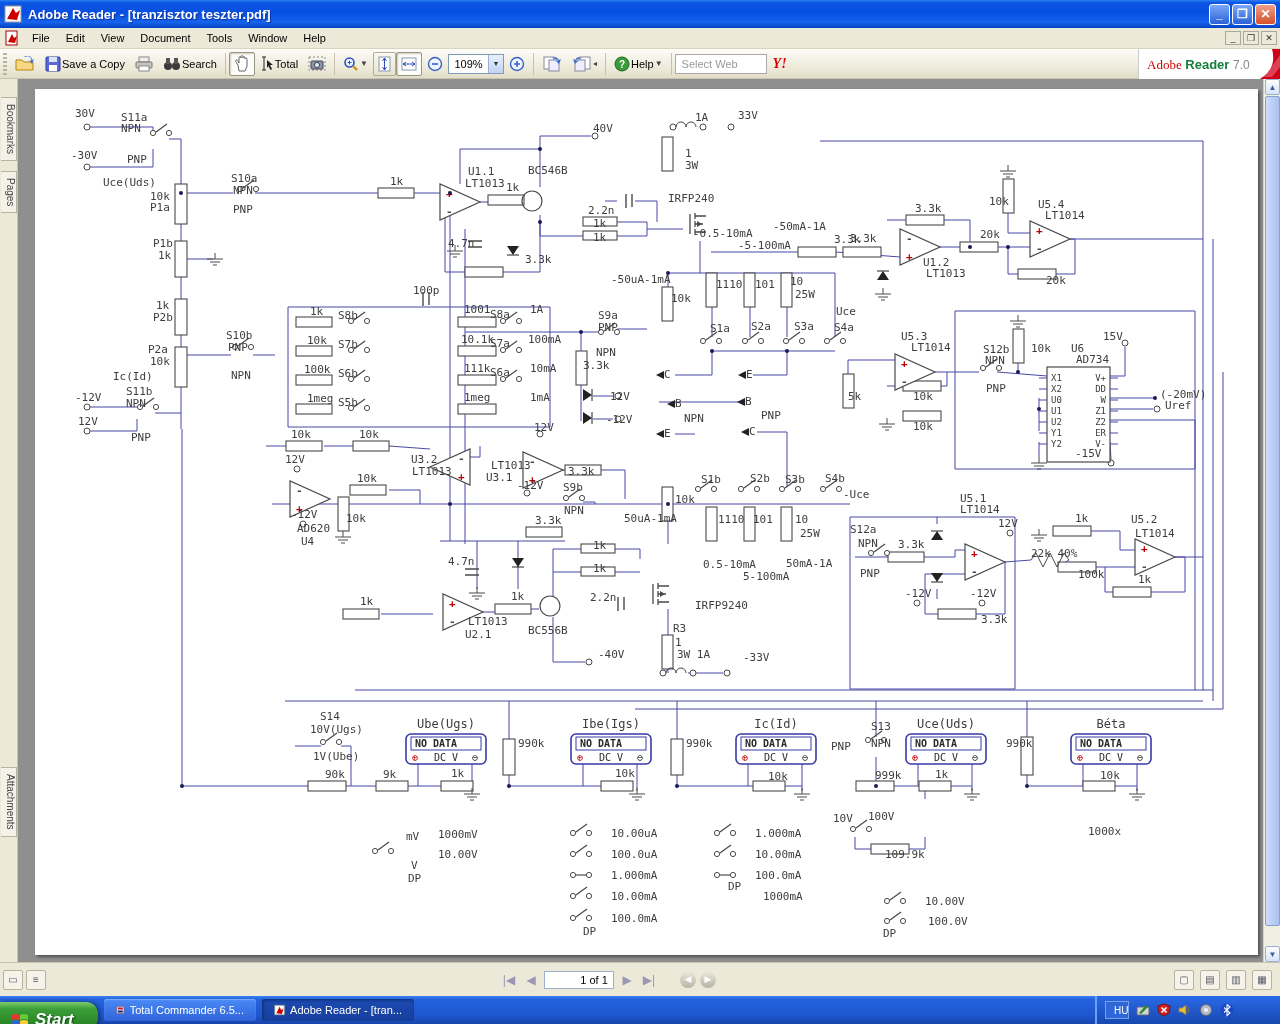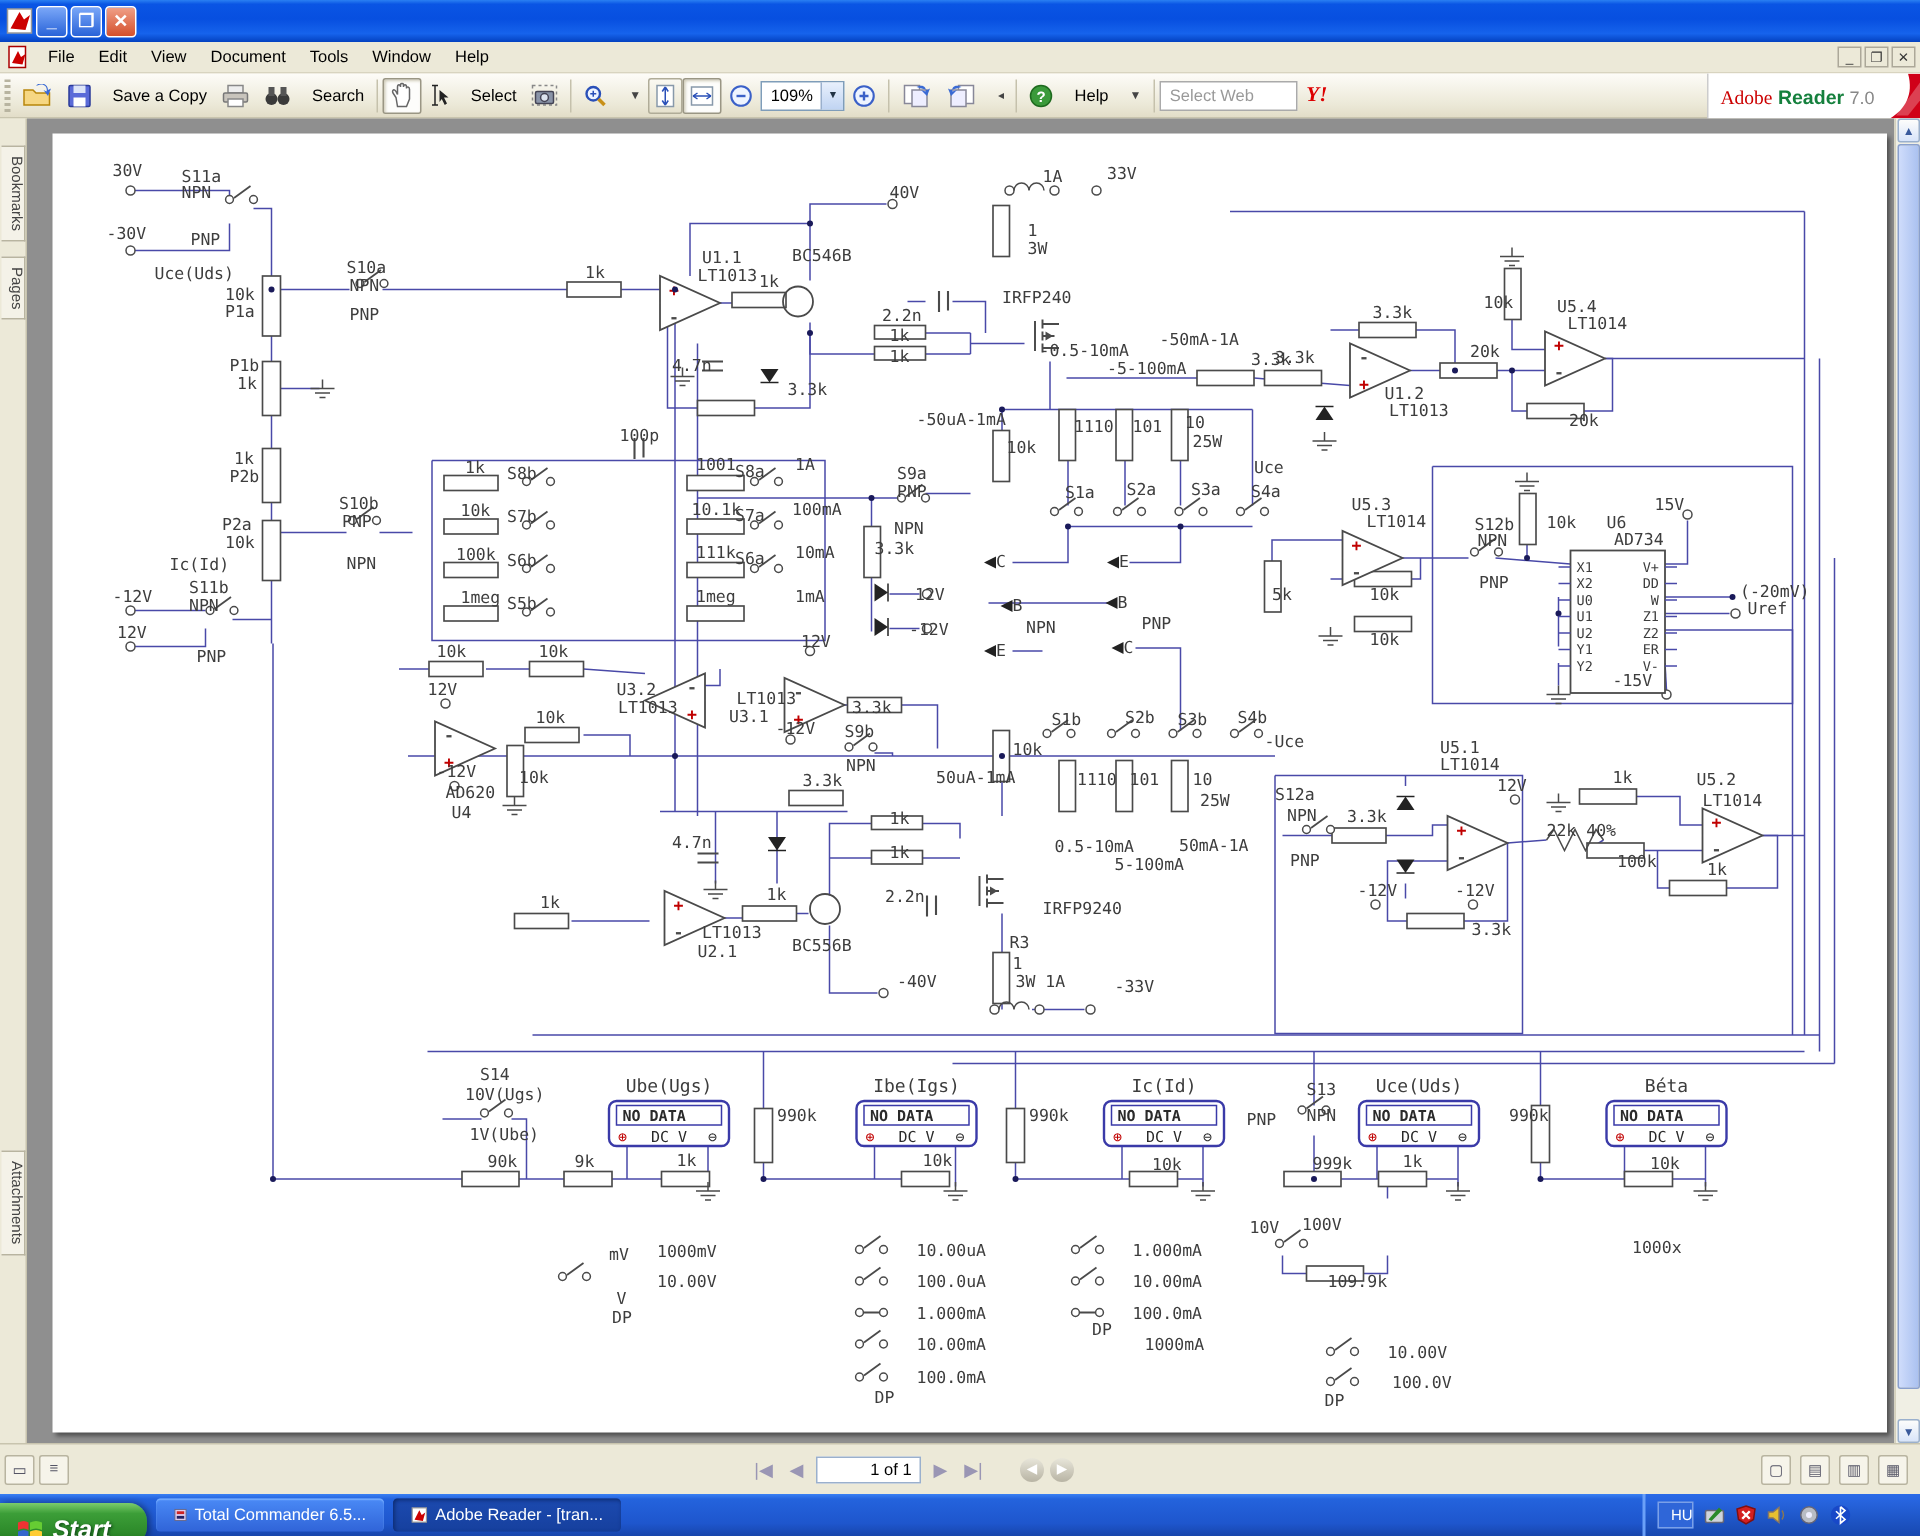--- a/index.html
+++ b/index.html
@@ -25,21 +25,21 @@
   #menubar .mdi { margin-left:auto; display:flex; margin-right:3px; }
   .mdibtn { width:16px; height:14px; border:1px solid #aca899; background:#ece9d8; font-size:9px;
     display:flex; align-items:center; justify-content:center; color:#333; margin-left:2px; }
 
   
   #toolbar { left:0; top:49px; width:1280px; height:30px;
     background:linear-gradient(180deg,#fdfcf8,#ece9d8 70%,#e2ddc8); border-bottom:1px solid #c8c4ae;
     display:flex; align-items:center; font-size:11px; }
   .grip { width:4px; height:22px; margin:0 3px;
     background:repeating-linear-gradient(180deg,#b8b4a0 0 2px,transparent 2px 4px); }
-  .tbtn { height:24px; display:flex; align-items:center; padding:0 4px; border:1px solid transparent; border-radius:2px; gap:14px; }
+  .tbtn { height:24px; display:flex; align-items:center; padding:0 4px; border:1px solid transparent; border-radius:2px; gap:1px; }
   .tbtn.sunken { border:1px solid #9a9684; background:#fdfdfb; box-shadow:inset 1px 1px 2px #cfcbb8; }
   .sep { width:1px; height:22px; background:#c5c1ac; margin:0 3px; }
   .caret { font-size:8px; color:#444; }
   .combo { width:56px; height:20px; border:1px solid #7f9db9; background:#fff; display:flex; align-items:center; }
   .combo .val { flex:1; text-align:center; font-size:11px; }
   .combo .drop { width:15px; height:18px; background:linear-gradient(180deg,#e8f0fc,#c0d4f2); border-left:1px solid #9ab0cd;
     display:flex; align-items:center; justify-content:center; font-size:7px; color:#234; }
   .searchweb { width:92px; height:20px; border:1px solid #aaa; background:#fff; color:#999; font-size:11px;
     display:flex; align-items:center; padding-left:6px; }
   .yahoo { color:#d00; font-weight:bold; font-style:italic; font-size:14px; font-family:"Liberation Serif",serif; }
@@ -103,20 +103,21 @@
 </head>
 <body>
 
 <div id="stage">
 
   <div class="abs" id="titlebar">
     <svg class="appicon" viewBox="0 0 18 18">
       <rect x="1" y="1" width="16" height="16" fill="#fff" stroke="#999"></rect>
       <path d="M3 14 L9 3 L12 8 L16 5 L13 15 Z" fill="#c00"></path>
     </svg>
+    <span class="title">Adobe Reader - [tranzisztor teszter.pdf]</span>
     <div class="winbtn">_</div>
     <div class="winbtn">❐</div>
     <div class="winbtn close">✕</div>
   </div>
 
   <div class="abs" id="menubar">
     <svg width="16" height="16" style="margin:0 4px" viewBox="0 0 16 16">
       <rect x="2" y="1" width="11" height="14" fill="#fff" stroke="#a00"></rect>
       <path d="M4 12 L8 4 L10 8 L13 6 L11 13 Z" fill="#c00"></path>
     </svg>
@@ -170,21 +171,21 @@
     <div class="tbtn sunken">
       <svg width="16" height="17" viewBox="0 0 16 17">
         <path d="M5 16 L4 10 L2 7 C1 5 3 4 4 6 L5 8 L5 3 C5 1 7 1 7 3 L7 2 C7 0 9 0 9 2 L9 3 C9 1 11 1 11 3 L11 4 C11 2.5 13 2.5 13 4.5 L13 11 L11 16 Z" fill="#fff" stroke="#666"></path>
       </svg>
     </div>
     <div class="tbtn">
       <svg width="14" height="15" viewBox="0 0 14 15">
         <path d="M2 1 H6 M4 1 V14 M2 14 H6" stroke="#222" fill="none"></path>
         <path d="M7 4 L13 9 L10 9 L12 13 L10.5 14 L8.5 10 L7 12 Z" fill="#222"></path>
       </svg>
-      <span>Select</span>
+      <span>Total</span>
     </div>
     <div class="tbtn">
       <svg width="18" height="15" viewBox="0 0 18 15">
         <rect x="1" y="1" width="16" height="13" fill="none" stroke="#888" stroke-dasharray="2 2"></rect>
         <rect x="3" y="5" width="12" height="8" rx="1" fill="#8a94a8" stroke="#445"></rect>
         <circle cx="9" cy="9" r="2.6" fill="#dde4f0" stroke="#445"></circle>
       </svg>
     </div>
     <div class="sep"></div>
     <div class="tbtn">

